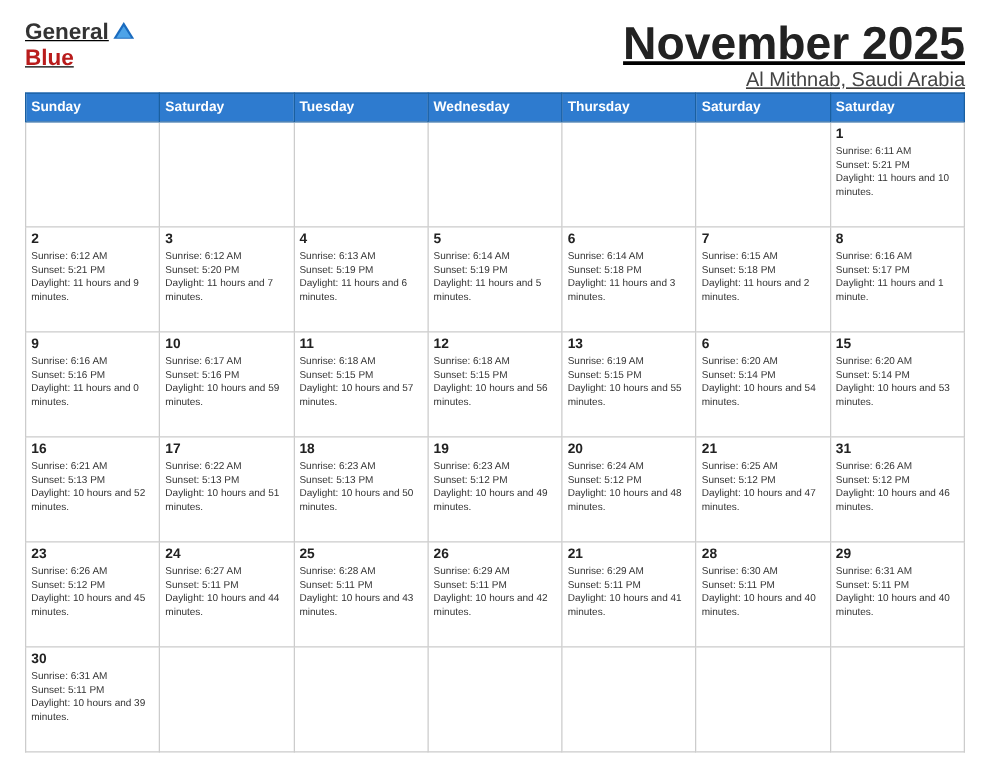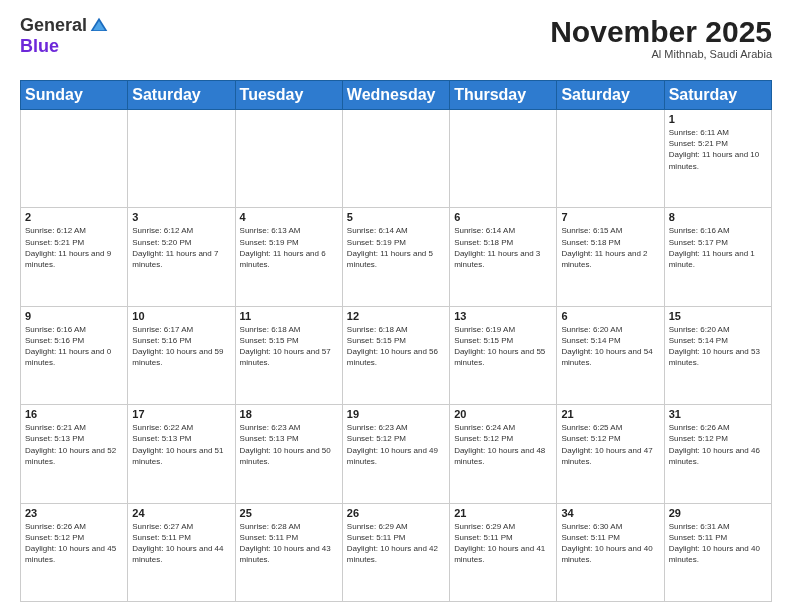--- a/index.html
+++ b/index.html
@@ -14,70 +14,71 @@
       width: 792px;
       height: 612px;
       padding: 15px 20px 10px 20px;
       display: flex;
       flex-direction: column;
     }
     .header {
       display: flex;
       justify-content: space-between;
       align-items: flex-start;
-      margin-bottom: 20px;
+      margin-bottom: 0;
+      text-decoration: underline;
     }
     .logo {
       display: flex;
       flex-direction: column;
       align-items: flex-start;
     }
     .logo-text {
       display: flex;
       align-items: center;
     }
     .logo-general {
       font-size: 18px;
       font-weight: bold;
       color: #333;
     }
     .logo-blue {
       font-size: 18px;
       font-weight: bold;
-      color: #6d28d9;
+      color: #b91c1c;
     }
     .logo-icon {
       width: 20px;
       height: 20px;
       margin-left: 2px;
     }
     .title-section {
       text-align: right;
     }
     .month-title {
-      font-size: 30px;
+      font-size: 37px;
       font-weight: bold;
       color: #222;
       line-height: 1.1;
     }
     .subtitle {
-      font-size: 11px;
+      font-size: 16px;
       color: #444;
     }
     .calendar {
       flex: 1;
       border: 1px solid #ccc;
       border-collapse: collapse;
       width: 100%;
       table-layout: fixed;
     }
     .calendar thead tr th {
       background-color: #2e7bcf;
       color: white;
-      font-size: 16px;
+      font-size: 11px;
       font-weight: bold;
       padding: 5px 4px;
       text-align: left;
       border: 1px solid #1a5fa0;
     }
     .calendar tbody tr td {
       border: 1px solid #ccc;
       vertical-align: top;
       padding: 3px 4px;
       font-size: 8.5px;
@@ -262,24 +263,36 @@
         </td>
         <td>
           <span class="day-number">26</span>
           <div class="day-info">Sunrise: 6:29 AM<br>Sunset: 5:11 PM<br>Daylight: 10 hours and 42 minutes.</div>
         </td>
         <td>
           <span class="day-number">21</span>
           <div class="day-info">Sunrise: 6:29 AM<br>Sunset: 5:11 PM<br>Daylight: 10 hours and 41 minutes.</div>
         </td>
         <td>
-          <span class="day-number">34</span>
+          <span class="day-number">28</span>
           <div class="day-info">Sunrise: 6:30 AM<br>Sunset: 5:11 PM<br>Daylight: 10 hours and 40 minutes.</div>
         </td>
         <td>
           <span class="day-number">29</span>
           <div class="day-info">Sunrise: 6:31 AM<br>Sunset: 5:11 PM<br>Daylight: 10 hours and 40 minutes.</div>
         </td>
       </tr>
 
+      <tr class="last-row">
+        <td>
+          <span class="day-number">30</span>
+          <div class="day-info">Sunrise: 6:31 AM<br>Sunset: 5:11 PM<br>Daylight: 10 hours and 39 minutes.</div>
+        </td>
+        <td class="empty-cell"></td>
+        <td class="empty-cell"></td>
+        <td class="empty-cell"></td>
+        <td class="empty-cell"></td>
+        <td class="empty-cell"></td>
+        <td class="empty-cell"></td>
+      </tr>
     </tbody>
   </table>
 </div>
 
 </body></html>

